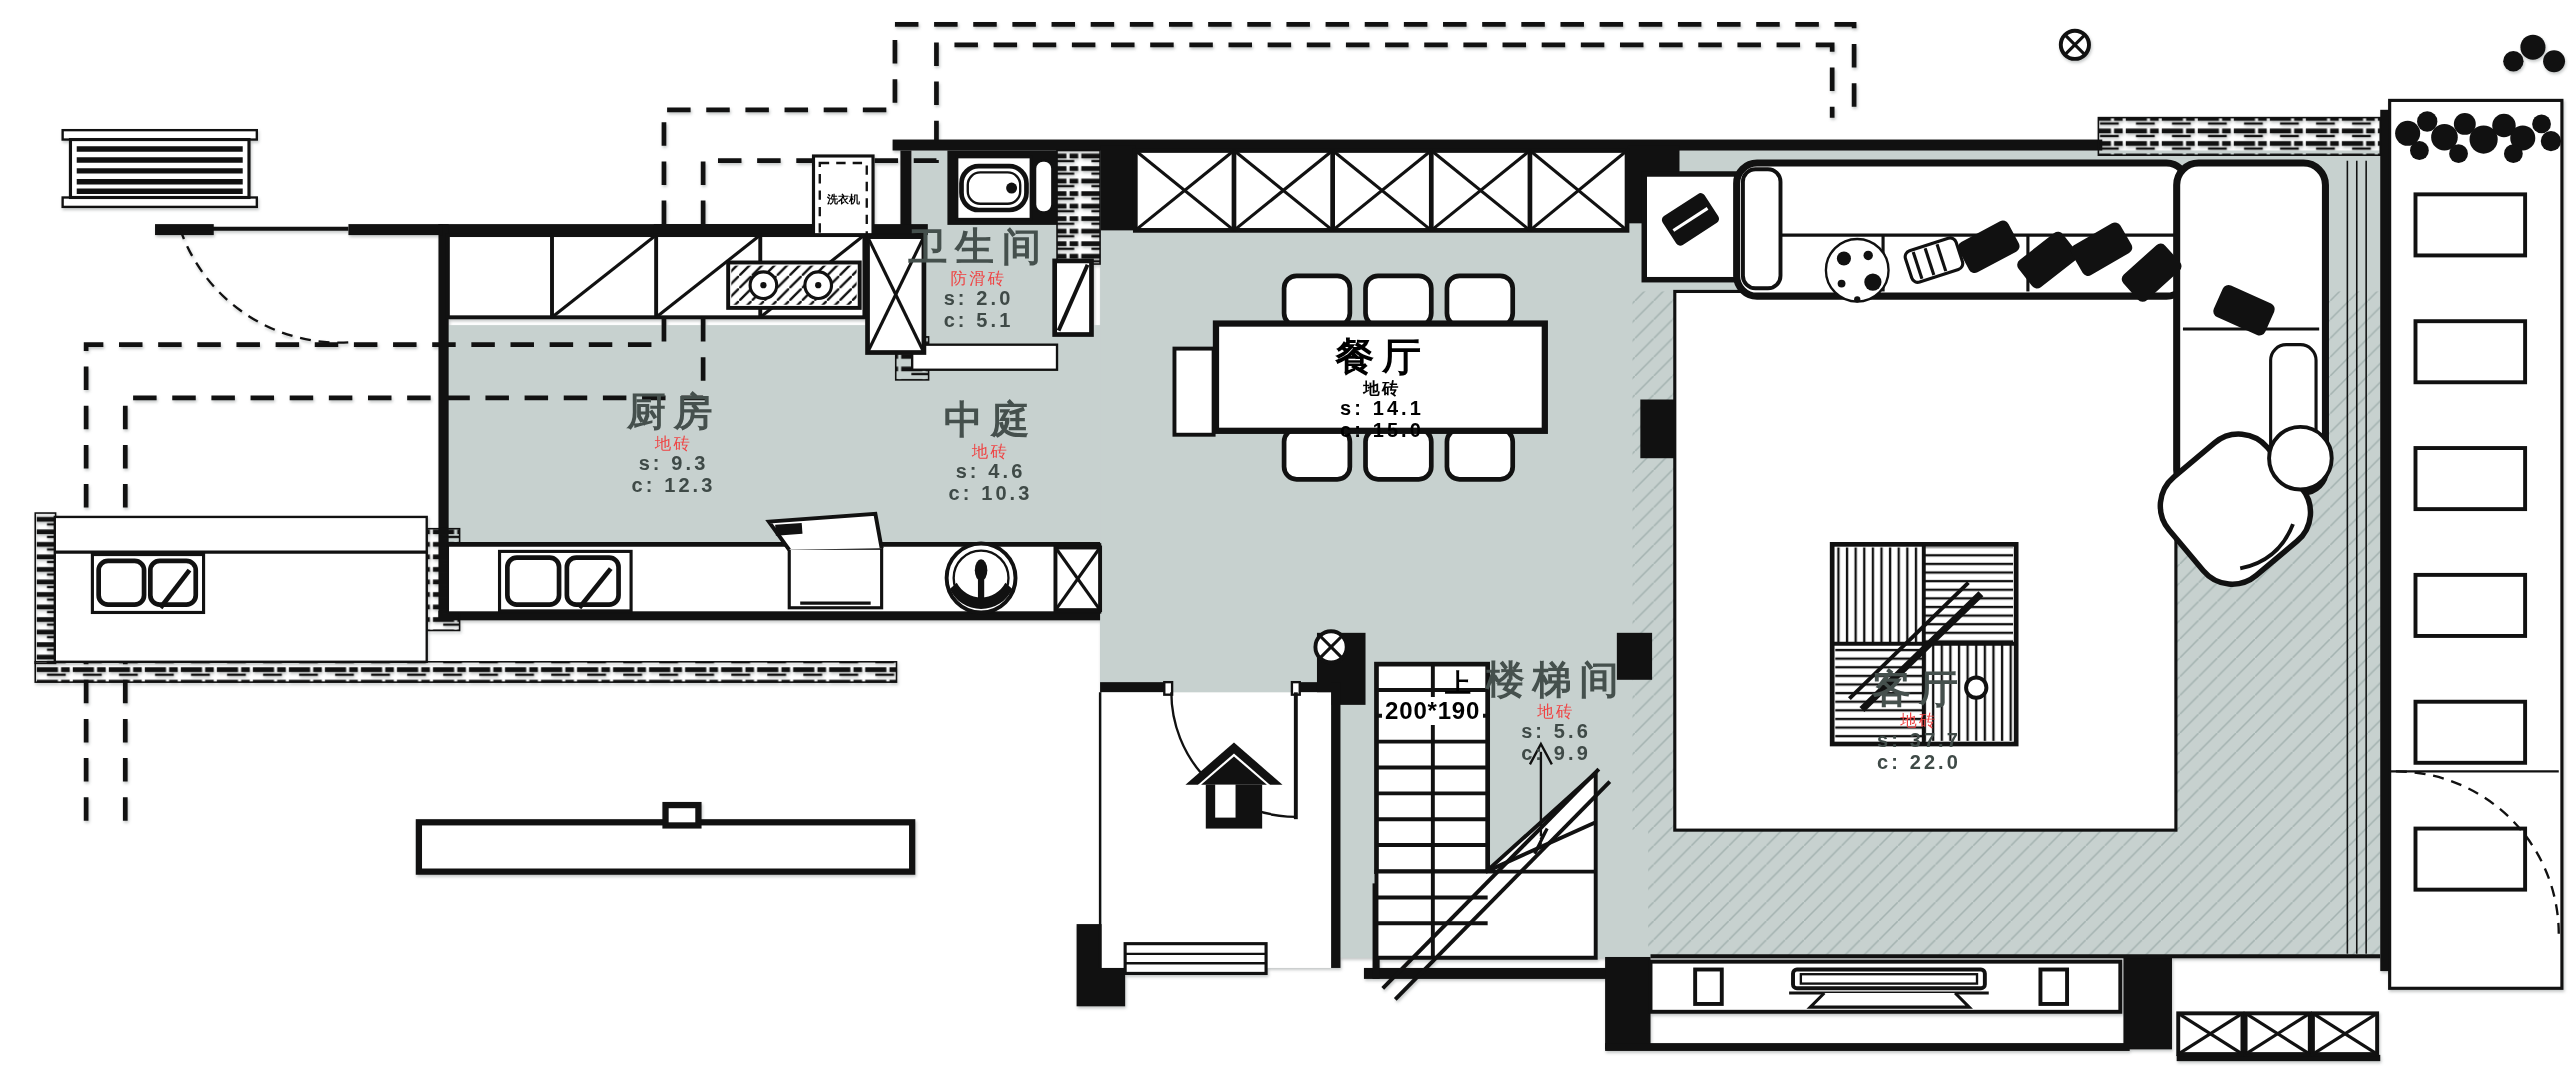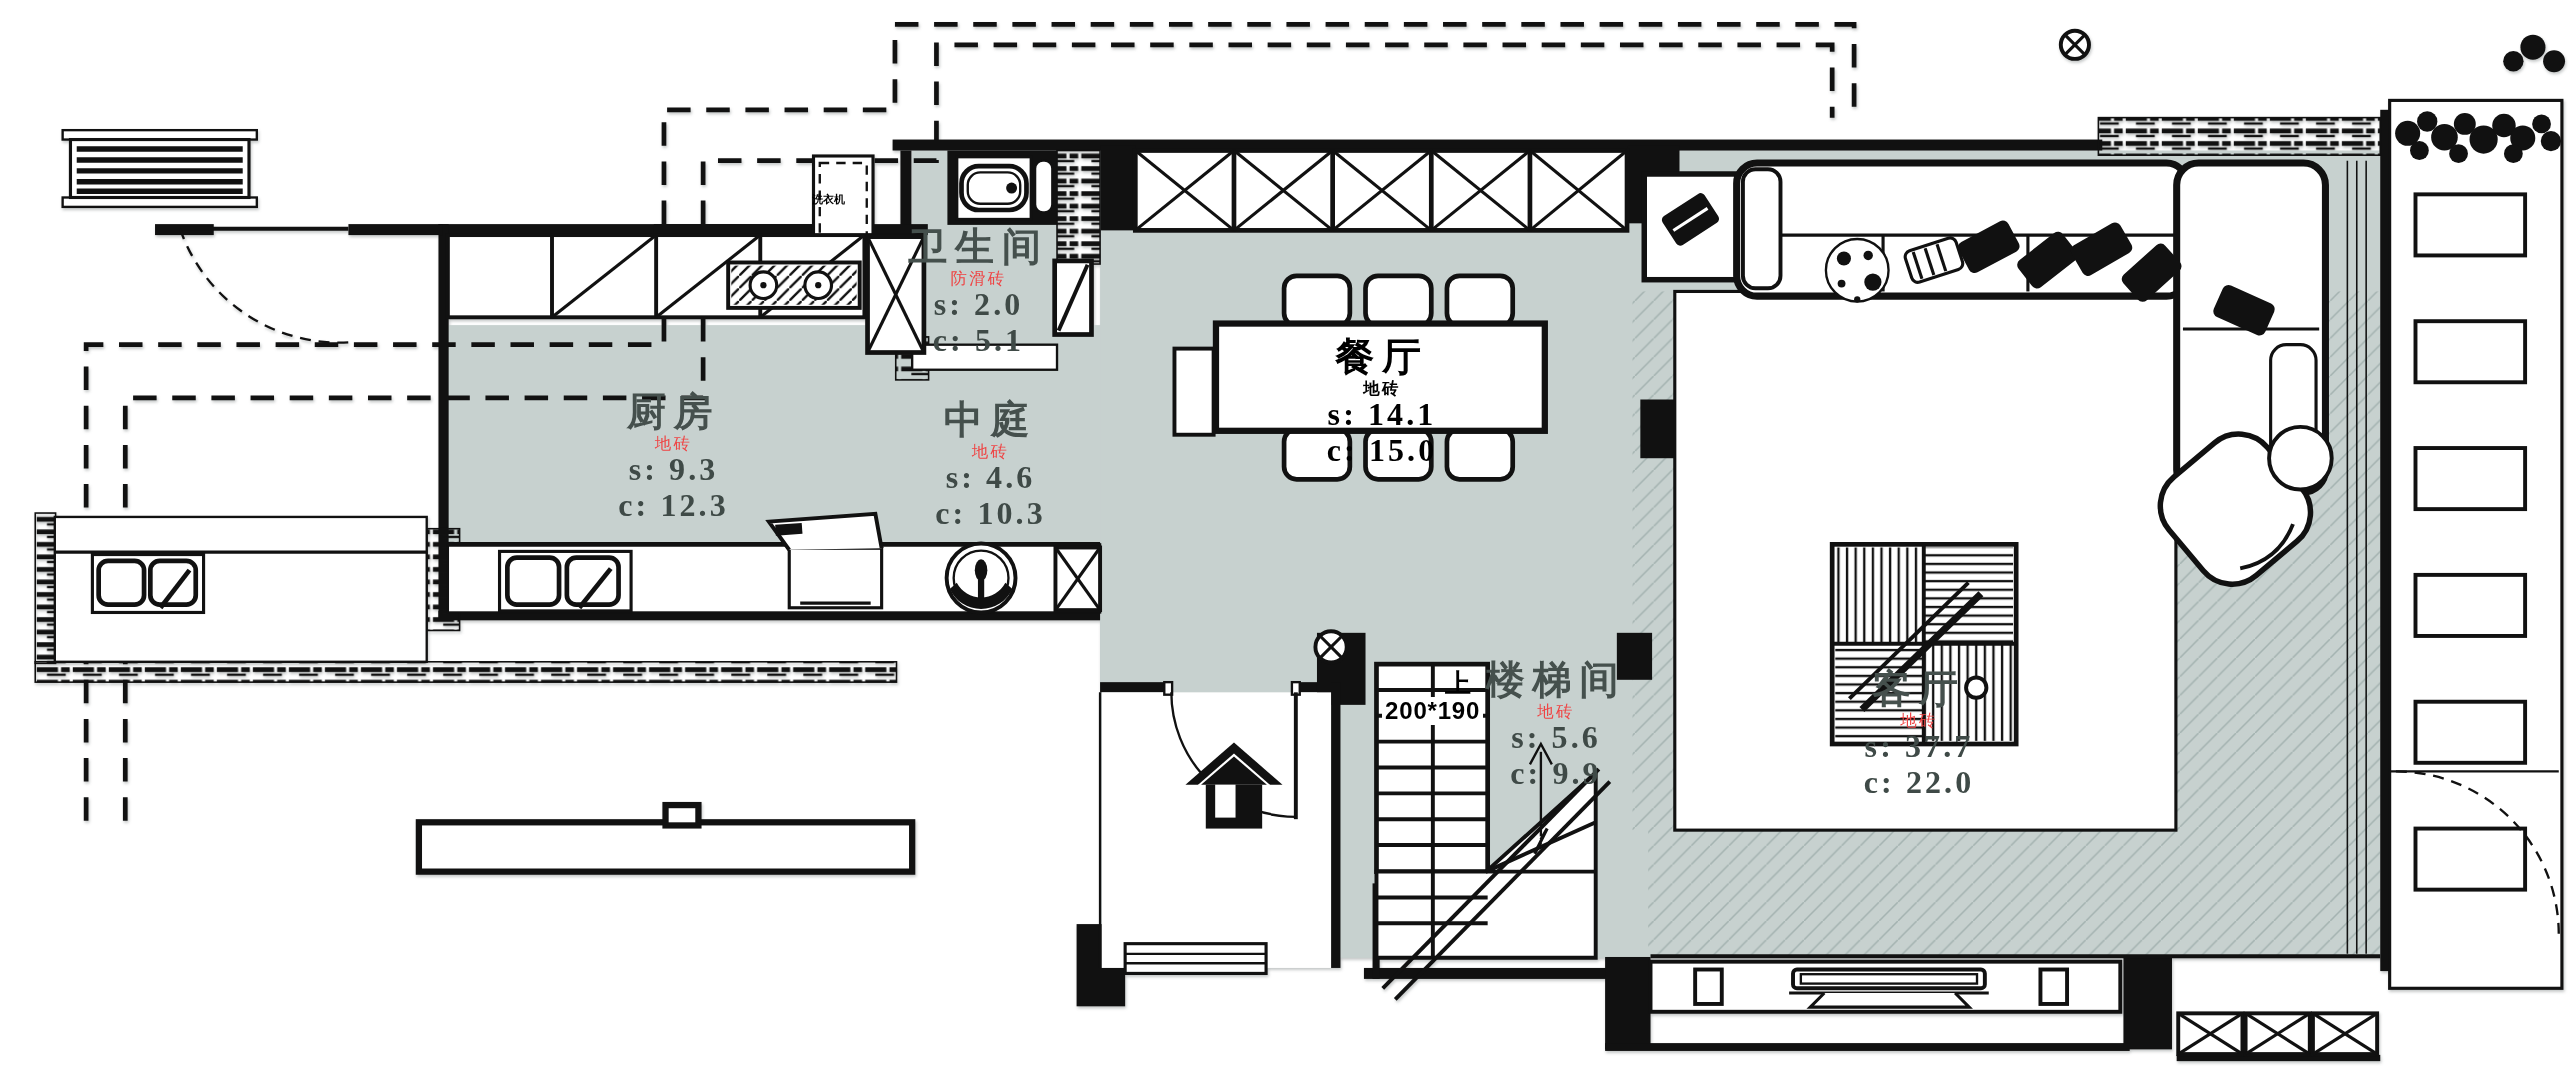--- a/index.html
+++ b/index.html
@@ -2,28 +2,28 @@
 <html style="font-size:12.5px"><head>
 <meta charset="utf-8">
 <style>
   html,body{margin:0;padding:0;background:#fff;}
   #stage{position:relative;width:2576px;height:1084px;background:#fff;overflow:hidden;
          font-family:"Liberation Sans",sans-serif;}
   .plan-svg{position:absolute;left:0;top:0;filter:drop-shadow(1.6px 2.3px 1.6px rgba(40,50,50,.28));}
   .room-label{position:absolute;text-align:center;color:#45504d;line-height:1.12;pointer-events:none;}
   .room-label .rname{font-size:39px;letter-spacing:7.8px;font-weight:600;}
   .room-label .rfinish{font-size:16.4px;font-weight:400;color:#ef4444;letter-spacing:2.3px;}
-  .room-label .rs,.room-label .rc{font-family:Liberation Serif, serif;font-size:32px;
+  .room-label .rs,.room-label .rc{font-family:Liberation Sans, sans-serif;font-size:20px;
        letter-spacing:3.1px;color:#3f4a47;font-weight:600;}
   .room-label.bold-room .rname,.room-label.bold-room .rfinish,
   .room-label.bold-room .rs,.room-label.bold-room .rc{color:#000;font-weight:800;}
   .stair-up{position:absolute;font-size:26px;font-weight:800;color:#000;}
   .stair-size{position:absolute;font-size:24px;font-weight:800;color:#000;background:#fff;
       padding:0 3.1px;letter-spacing:0.8px;}
-  .washer-label{position:absolute;font-size:11px;font-weight:800;color:#000;width:63px;text-align:left;}
+  .washer-label{position:absolute;font-size:11px;font-weight:800;color:#000;width:63px;text-align:center;}
 </style>
 </head>
 <body>
 
 <div id="stage">
 
 <svg class="plan-svg" width="2576" height="1084" viewBox="0 0 3290 1384" xmlns="http://www.w3.org/2000/svg">
   <defs>
     <pattern id="brick" width="46" height="16" patternUnits="userSpaceOnUse">
       <rect x="1" y="4" width="27" height="6" fill="#111"></rect>

